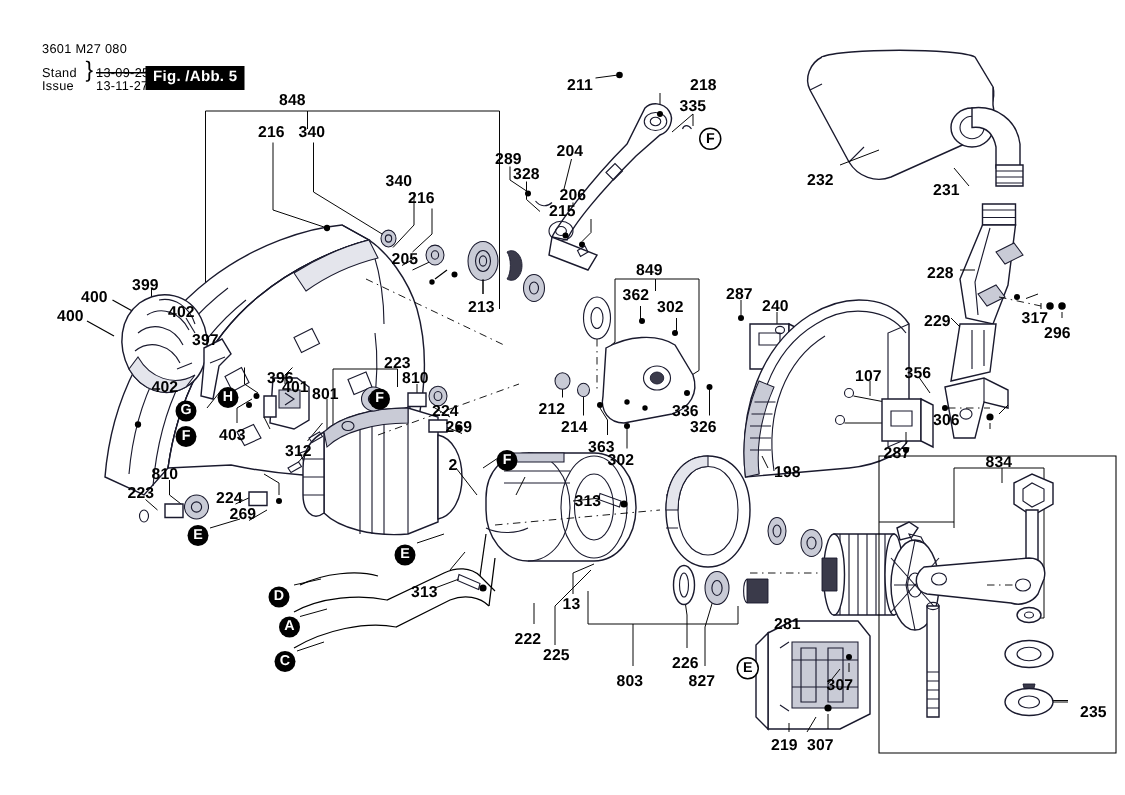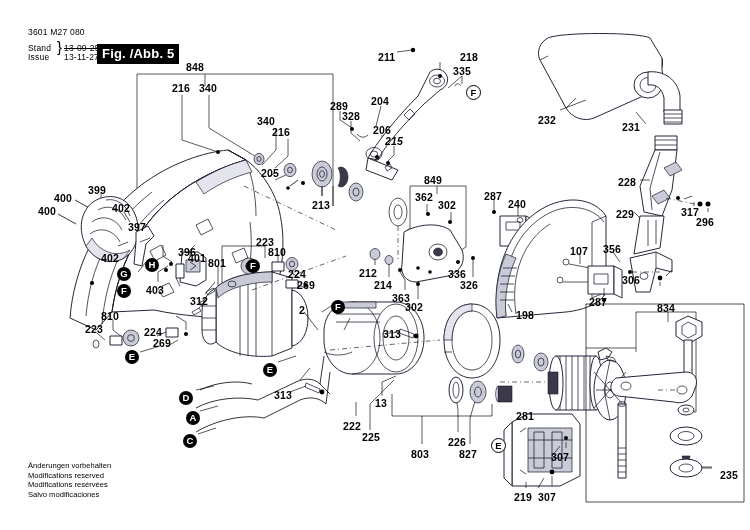--- a/index.html
+++ b/index.html
@@ -9,21 +9,21 @@
 
   
   .hdr{position:absolute;font-size:8.5px;letter-spacing:.2px;white-space:nowrap;}
   #partno{left:28px;top:27px;font-size:8.5px;}
   #stand-lbl{left:28px;top:43px;}
   #issue-lbl{left:28px;top:52px;}
   #brace{left:57px;top:41px;font-size:15px;line-height:12px;}
   #date-old{left:64px;top:43px;text-decoration:line-through;}
   #date-new{left:64px;top:52px;}
   #figbox{position:absolute;left:97px;top:44px;background:#000;color:#fff;
-          font-size:13px;font-weight:bold;padding:2px 5px 3px 5px;letter-spacing:.2px;}
+          font-size:10px;font-weight:bold;padding:2px 5px 3px 5px;letter-spacing:.2px;}
 
   
   #footer{position:absolute;left:28px;top:461px;font-size:7.6px;line-height:9.6px;}
   #footer div{white-space:nowrap;}
 
   
   .lbl{position:absolute;font-size:10.5px;font-weight:bold;white-space:nowrap;
        line-height:1;letter-spacing:.1px;}
 
   
@@ -534,21 +534,21 @@
       <div class="lbl" style="left: 272px; top: 127px;">216</div>
       <div class="lbl" style="left: 261px; top: 168px;">205</div>
       <div class="lbl" style="left: 312px; top: 200px;">213</div>
       <div class="lbl" style="left: 378px; top: 52px;">211</div>
       <div class="lbl" style="left: 432px; top: 52px; margin-left: 28px;">218</div>
       <div class="lbl" style="left: 453px; top: 66px;">335</div>
       <div class="lbl" style="left: 330px; top: 101px;">289</div>
       <div class="lbl" style="left: 342px; top: 111px;">328</div>
       <div class="lbl" style="left: 371px; top: 96px;">204</div>
       <div class="lbl" style="left: 373px; top: 125px;">206</div>
-      <div class="lbl" style="left: 385px; top: 136px; font-style: italic;">215</div>
+      <div class="lbl" style="left: 366px; top: 136px;">215</div>
       <div class="lbl" style="left: 538px; top: 115px;">232</div>
       <div class="lbl" style="left: 622px; top: 122px;">231</div>
       <div class="lbl" style="left: 618px; top: 177px;">228</div>
       <div class="lbl" style="left: 616px; top: 209px;">229</div>
       <div class="lbl" style="left: 681px; top: 207px;">317</div>
       <div class="lbl" style="left: 696px; top: 217px;">296</div>
       <div class="lbl" style="left: 424px; top: 175px;">849</div>
       <div class="lbl" style="left: 415px; top: 192px;">362</div>
       <div class="lbl" style="left: 438px; top: 200px;">302</div>
       <div class="lbl" style="left: 392px; top: 293px;">363</div>
@@ -608,20 +608,14 @@
       <div class="mk filled" style="left: 246px; top: 259px;">F</div>
       <div class="mk filled" style="left: 331px; top: 300px;">F</div>
       <div class="mk filled" style="left: 125px; top: 350px;">E</div>
       <div class="mk filled" style="left: 263px; top: 363px;">E</div>
       <div class="mk filled" style="left: 179px; top: 391px;">D</div>
       <div class="mk filled" style="left: 186px; top: 411px;">A</div>
       <div class="mk filled" style="left: 183px; top: 434px;">C</div>
       <div class="mk open" style="left: 491px; top: 438px;">E</div>
     </div>
 
-  <div id="footer">
-    <div>Änderungen vorbehalten</div>
-    <div>Modifications reserved</div>
-    <div>Modifications resérvées</div>
-    <div>Salvo modificaciones</div>
-  </div>
 
 </div>
 
 </body></html>

